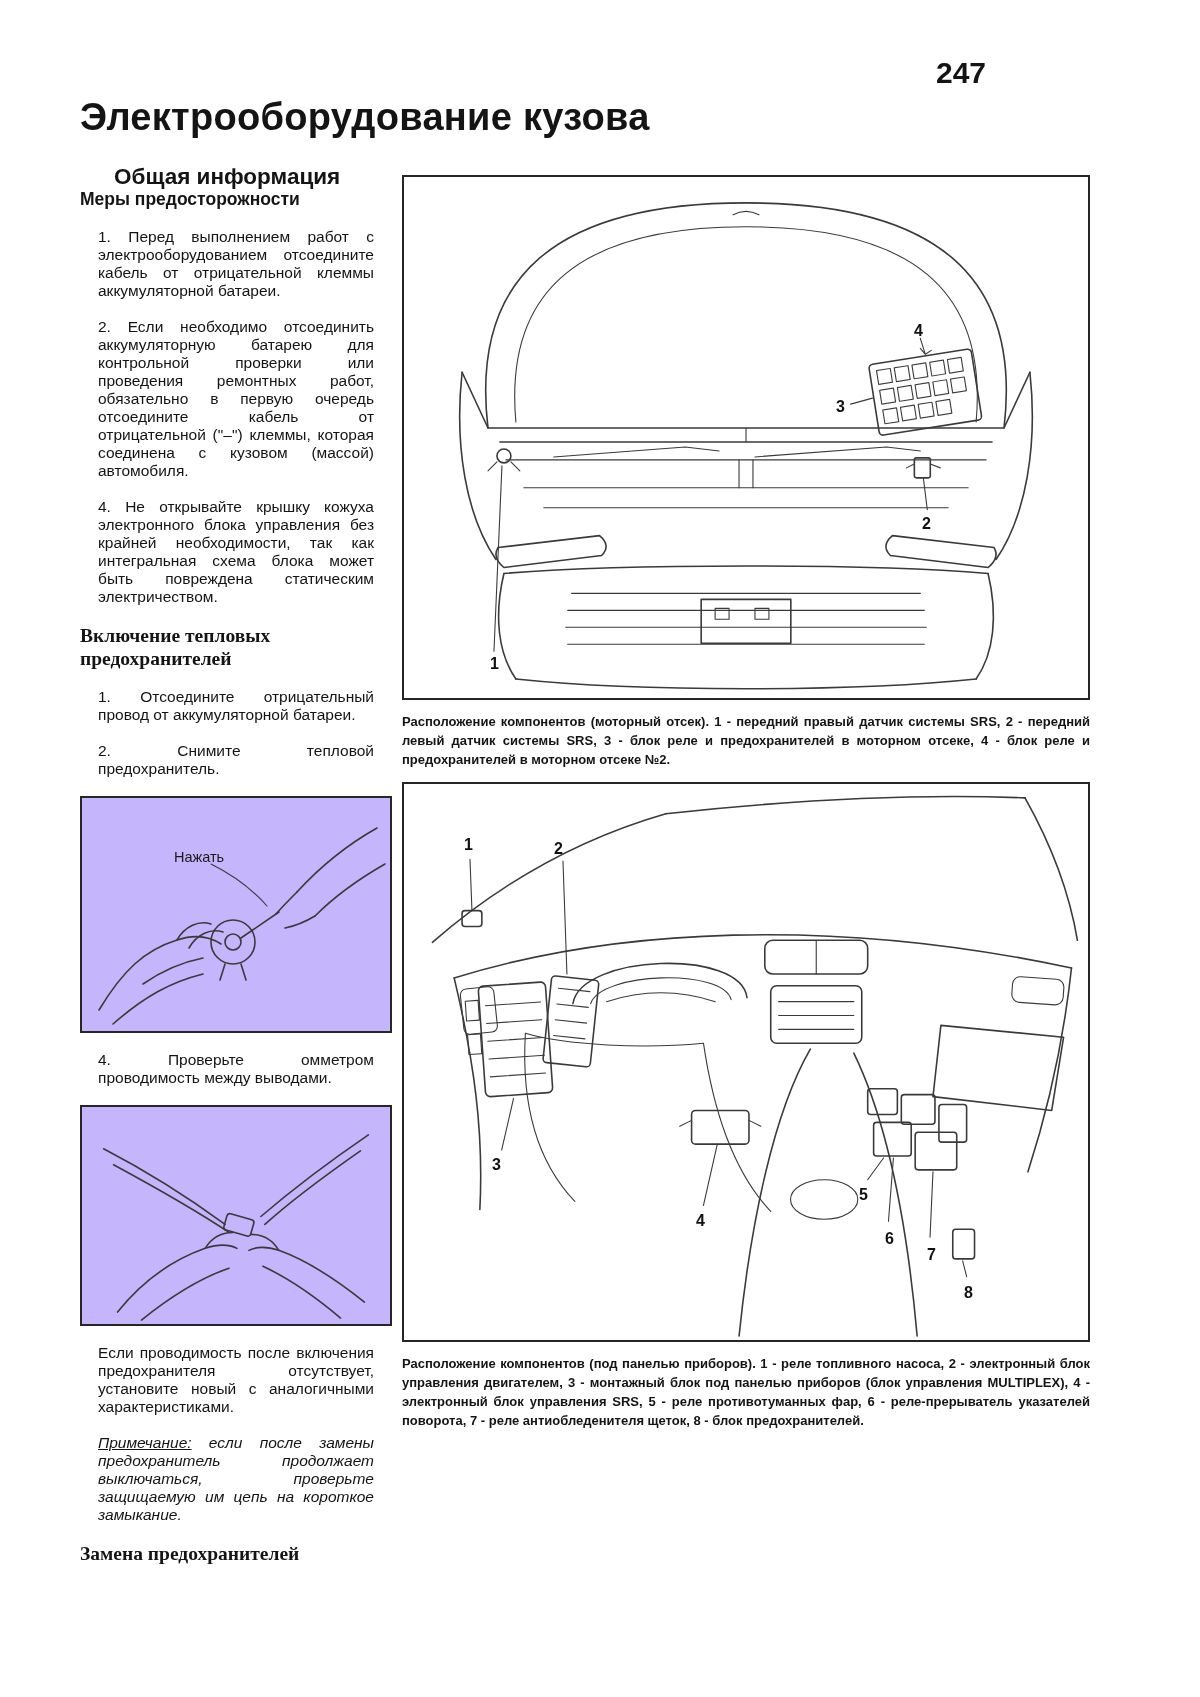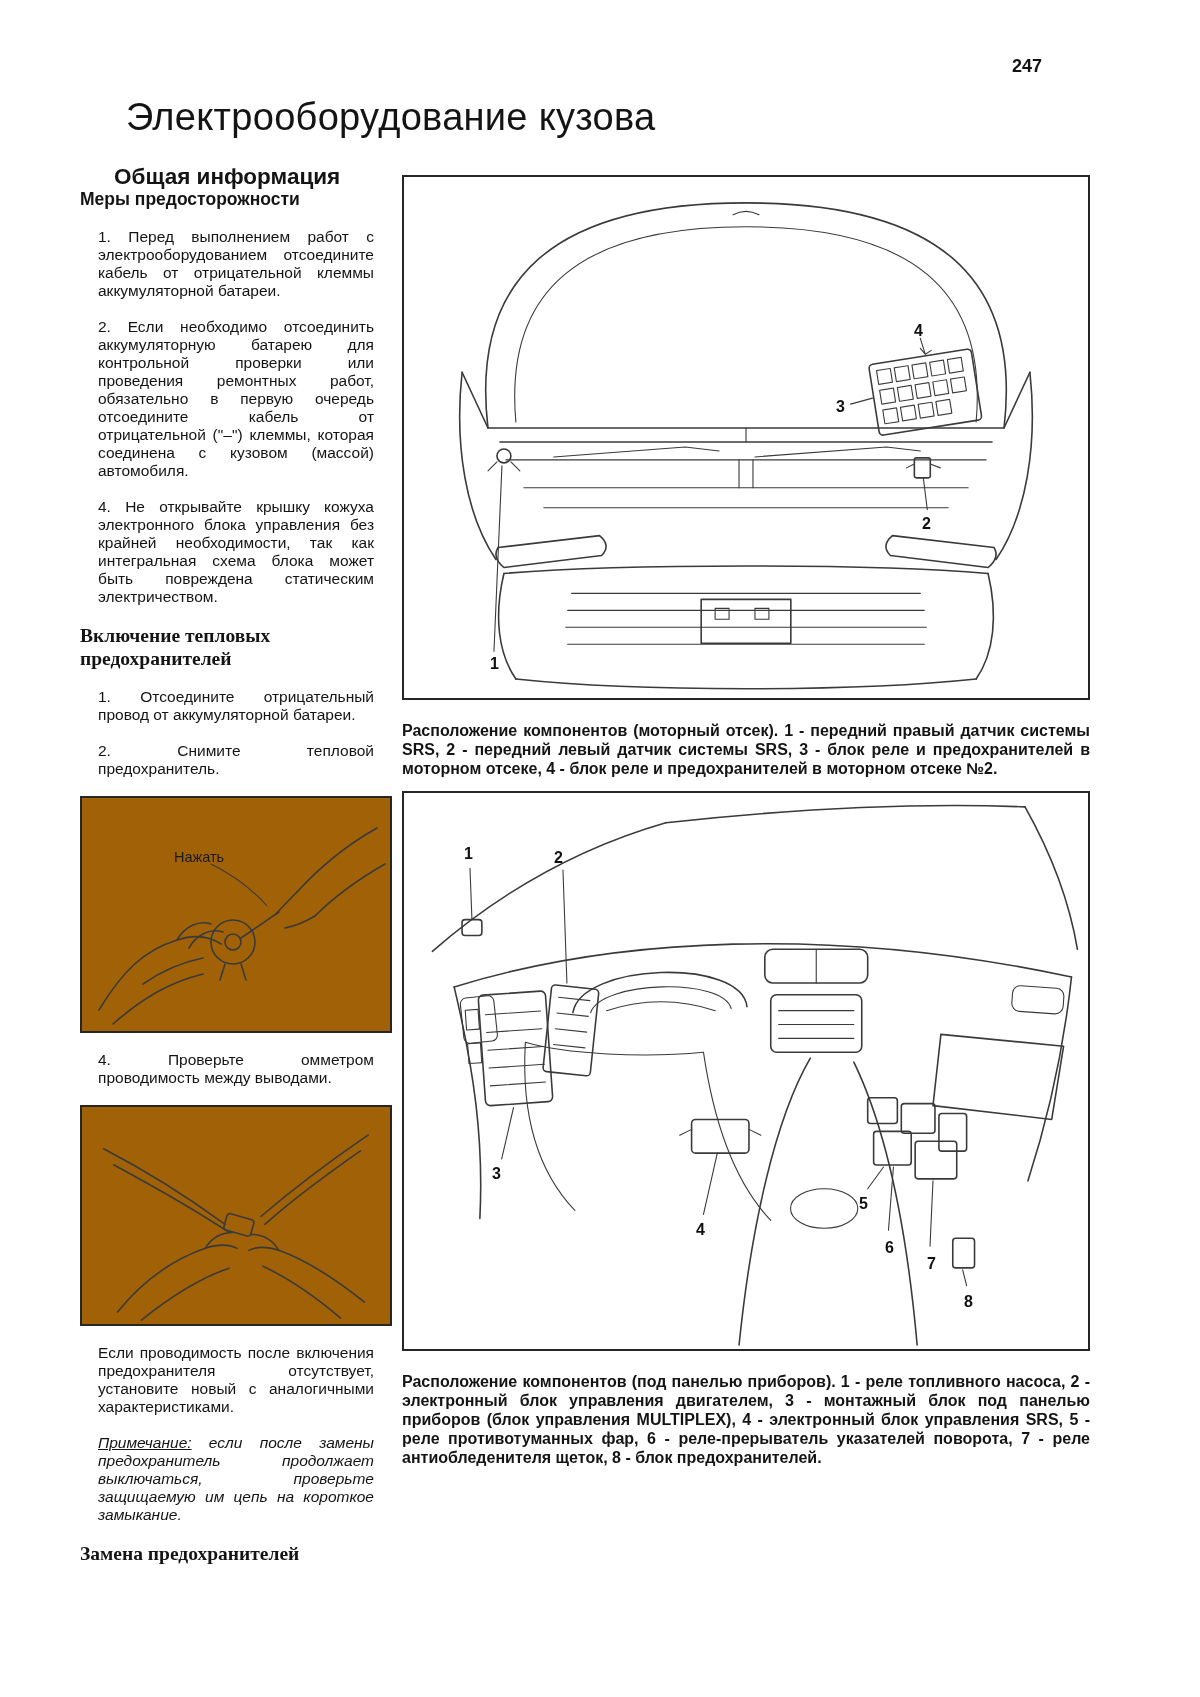--- a/index.html
+++ b/index.html
@@ -2,49 +2,49 @@
 <html lang="ru"><head>
 <meta charset="utf-8">
 <style>
   * { margin:0; padding:0; box-sizing:border-box; }
   html,body { background:#9a9a9a; }
   body { font-family:"Liberation Sans", sans-serif; }
   .page {
     position:relative; width:1200px; height:1697px; margin:0 auto;
     background:#ffffff; color:#141414; overflow:hidden;
   }
-  .page-number { position:absolute; left:1012px; top:56px; font-size:18px; font-weight:700; }
-  .page-title  { position:absolute; left:80px;  top:96px; font-size:38px; font-weight:400; letter-spacing:.3px;margin-left:46px; }
+  .page-number { position:absolute; left:936px; top:56px; font-size:30px; font-weight:700; }
+  .page-title  { position:absolute; left:80px;  top:96px; font-size:38px; font-weight:700; letter-spacing:.3px; }
 
   
   .left-col {
     position:absolute; left:80px; top:164px; width:312px;
     font-size:15.5px; line-height:18px; text-align:justify; hyphens:auto;
   }
   .left-col p { margin:18px; }
   h2.sec  { font-size:22.5px; line-height:25px; font-weight:700; text-align:left;margin-left:34px; }
   h3.sub  { font-size:17.5px; line-height:21px; font-weight:700; text-align:left; margin-bottom:18px; }
   h2.sec2 { font-size:19.5px; line-height:23px; font-weight:700; text-align:left; margin:13px 0 5px;font-family:Liberation Serif, serif; }
   .fig-box {
-    position:relative; width:100%; border:2px solid #262626; background:#a16207;
+    position:relative; width:100%; border:2px solid #262626; background:#c4b5fd;
     margin:10px 0 8px;
   }
   .fig-box.pressfig { height:237px; }
   .fig-box.ohmfig   { height:221px; }
   .press-label { position:absolute; left:92px; top:50px; font-size:14.5px; color:#1a1a1a; }
   .note { font-style:italic; margin-top:10px; }
   .note .lbl { text-decoration:underline; }
   .conduct { margin-top:8px; }
 
   
   .right-col { position:absolute; left:402px; top:175px; width:688px; }
   .frame { position:relative; width:100%; border:2px solid #262626; background:#fff; }
   .frame.engine { height:525px; }
   .frame.dash   { height:560px; margin-top:13px; }
-  .caption { font-weight:700; font-size:16px; line-height:19px; text-align:justify; margin-top:21px; }
+  .caption { font-weight:700; font-size:13px; line-height:19px; text-align:justify; margin-top:12px; }
 
   .callout { position:absolute; font-size:16px; font-weight:700; color:#111; }
 
   svg.sketchsvg { display:block; width:100%; height:100%; }
   .sketch { stroke:#3a3a3a; fill:none; stroke-width:1.6; stroke-linecap:round; stroke-linejoin:round; }
   .sketch .thin { stroke-width:1.1; }
 </style>
 </head>
 <body>
 

